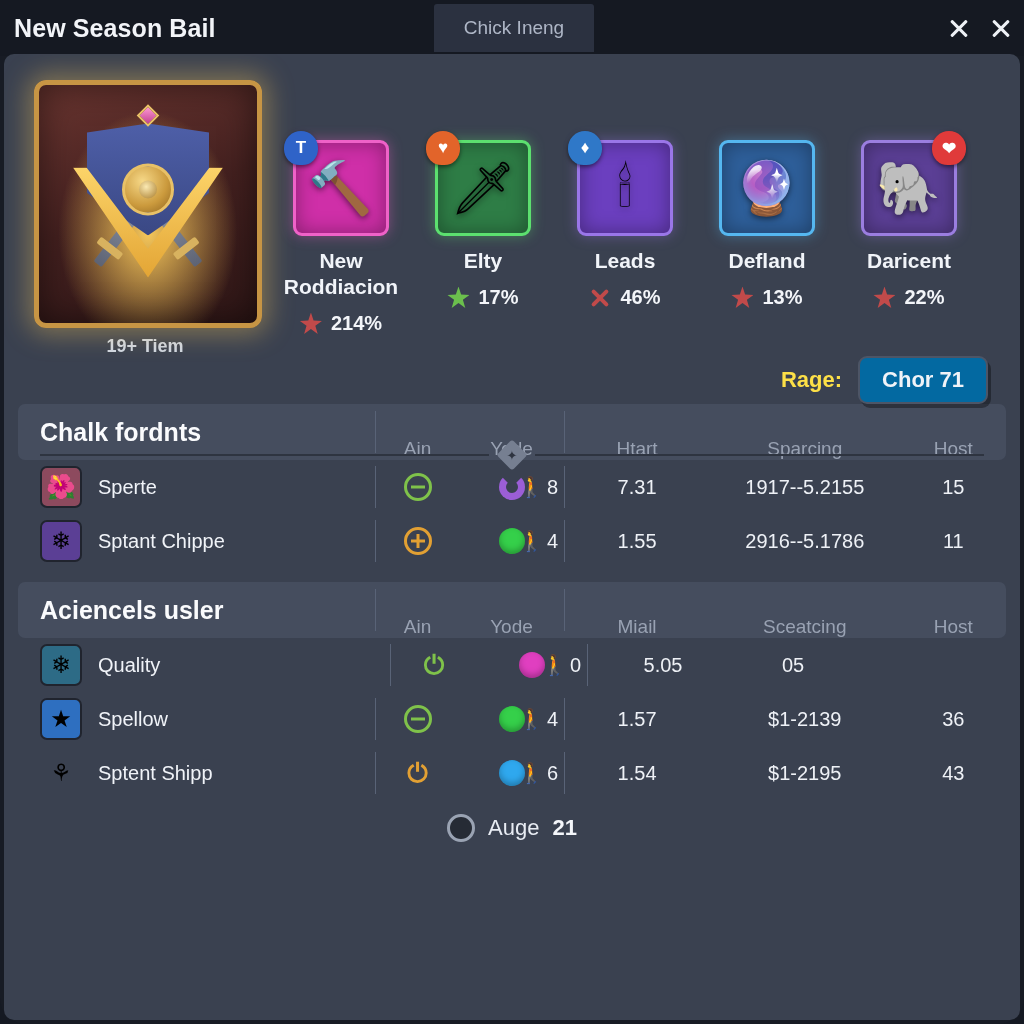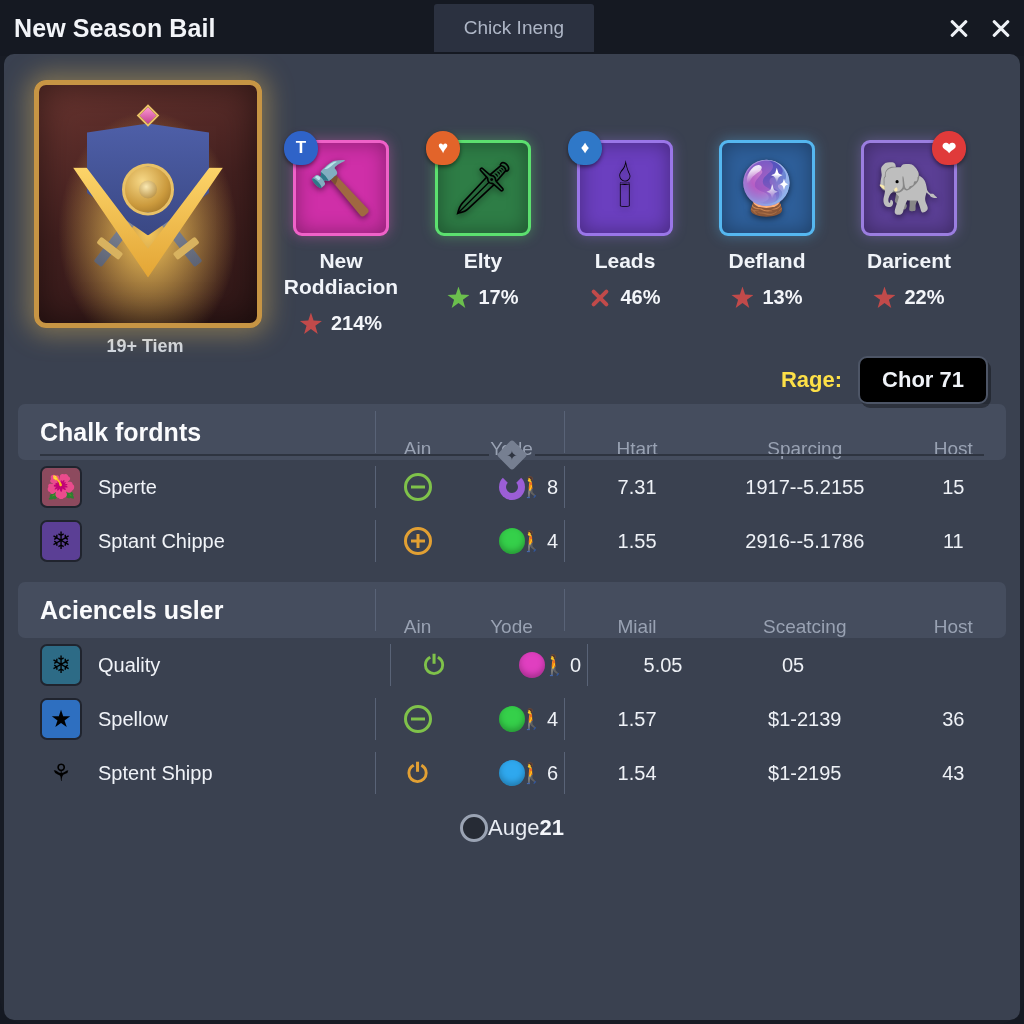--- a/index.html
+++ b/index.html
@@ -235,21 +235,21 @@
   .xmark::after  { transform: rotate(-45deg); }
 
   
   .rage-row {
     position: absolute;
     right: 32px; top: 302px;
     display: flex; align-items: center; gap: 16px;
   }
   .rage-label { color: #fde047; font-size: 22px; font-weight: bold; }
   .rage-btn {
-    background: #000000;
+    background: #0369a1;
     border: 2px solid #4d5costeo;
     border: 2px solid #4d5566;
     border-radius: 9px;
     padding: 9px 22px;
     color: #f0f3f8;
     font-size: 22px; font-weight: bold;
     box-shadow: 3px 4px 0 rgba(0,0,0,.35);
     cursor: pointer;
   }
 
@@ -372,20 +372,21 @@
     background: transparent;
     border: 7px solid #9b5ed6;
     border-top-color: transparent;
     box-shadow: none;
   }
   .figure { color: #7dc24a; font-size: 20px; }
 
   
   .footer {
     display: flex; align-items: center; justify-content: center;
+    gap: 13px;
     margin-top: 7px;
   }
   .footer-ring {
     width: 28px; height: 28px;
     border-radius: 50%;
     border: 3px solid #9aa3b3;
     background: #262b35;
   }
   .footer-text { color: #e8ecf3; font-size: 22px; }
   .footer-num { color: #f4f6fa; font-size: 22px; font-weight: bold; }

